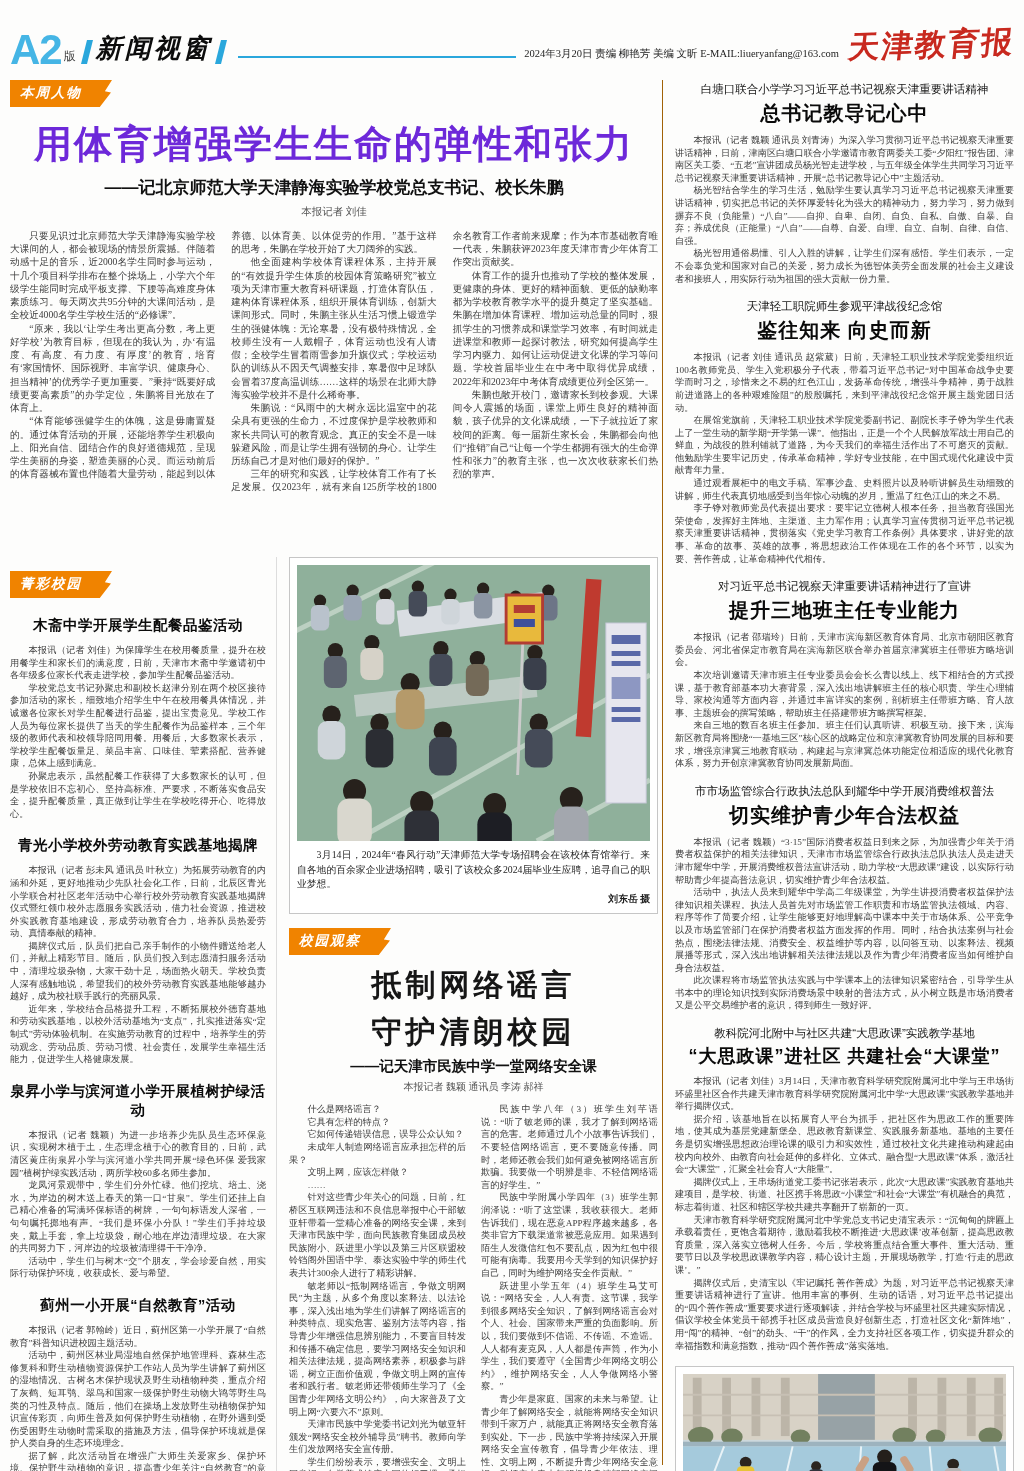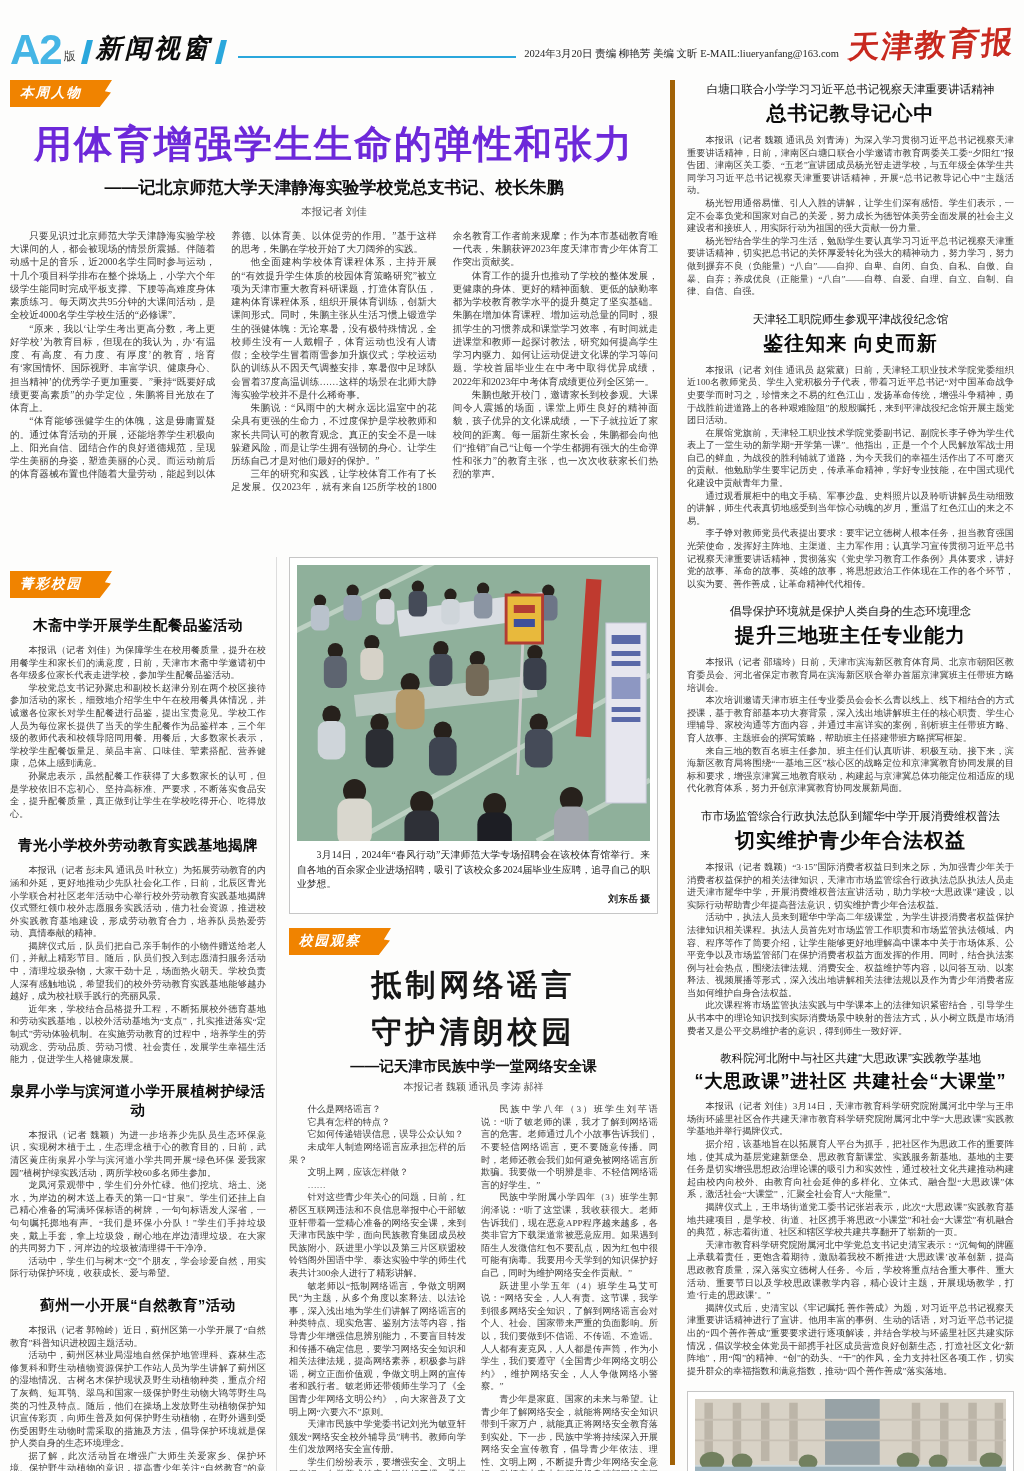--- a/index.html
+++ b/index.html
@@ -16,21 +16,21 @@
   .section-name{font-family:"Liberation Sans",sans-serif;font-size:26px;font-weight:bold;
           font-style:italic;color:#0c0c0c;letter-spacing:3px;margin-bottom:2px;}
   .hrule{flex:1;height:2px;background:#2aa7dc;margin:0 8px 10px 8px;}
   .dateline{font-size:10.5px;color:#1d1d1d;white-space:nowrap;margin:0 10px 7px 0;}
   .brand{font-family:"Liberation Serif",serif;font-size:31px;font-weight:bold;color:#c8291f;
          transform:skewX(-8deg) rotate(-2deg);letter-spacing:2px;margin-bottom:2px;}
 
   
   .content{display:flex;margin-top:12px;height:1385px;justify-content:space-between;}
   .left-zone{width:648px;flex:none;}
-  .right-col{flex:1;border-left:5px solid #a16207;margin-left:12px;padding-left:12px;min-width:0;}
+  .right-col{flex:1;border-left:1px solid #a16207;margin-left:4px;padding-left:12px;min-width:0;}
   .bottom-row{display:flex;margin-top:10px;}
   .campus-col{width:256px;flex:none;padding-right:10px;border-right:1px solid #ddd;}
   .center-col{flex:1;padding-left:12px;min-width:0;}
 
   
   .badge{display:inline-block;font-family:"Liberation Sans",sans-serif;font-style:italic;
          font-weight:bold;font-size:13.5px;letter-spacing:2px;color:#fff;background:#f08300;
          padding:4px 30px 5px 10px;
          clip-path:polygon(0 0,100% 0,93% 42%,99% 46%,88% 100%,0 100%);}
 
@@ -237,38 +237,38 @@
       </div>
     </div>
 
     <aside class="right-col">
 
       <article class="r-article">
         <div class="kicker">白塘口联合小学学习习近平总书记视察天津重要讲话精神</div>
         <h3>总书记教导记心中</h3>
         <div class="body">
             <p class="para">本报讯（记者 魏颖 通讯员 刘青涛）为深入学习贯彻习近平总书记视察天津重要讲话精神，日前，津南区白塘口联合小学邀请市教育两委关工委“夕阳红”报告团、津南区关工委、“五老”宣讲团成员杨光智走进学校，与五年级全体学生共同学习习近平总书记视察天津重要讲话精神，开展“总书记教导记心中”主题活动。</p>
+            <p class="para">杨光智结合学生的学习生活，勉励学生要认真学习习近平总书记视察天津重要讲话精神，切实把总书记的关怀厚爱转化为强大的精神动力，努力学习，努力做到摒弃不良（负能量）“八自”——自抑、自卑、自闭、自负、自私、自傲、自暴、自弃；养成优良（正能量）“八自”——自尊、自爱、自理、自立、自制、自律、自信、自强。</p>
             <p class="para">杨光智用通俗易懂、引人入胜的讲解，让学生们深有感悟。学生们表示，一定不会辜负党和国家对自己的关爱，努力成长为德智体美劳全面发展的社会主义建设者和接班人，用实际行动为祖国的强大贡献一份力量。</p>
-            <p class="para">杨光智结合学生的学习生活，勉励学生要认真学习习近平总书记视察天津重要讲话精神，切实把总书记的关怀厚爱转化为强大的精神动力，努力学习，努力做到摒弃不良（负能量）“八自”——自抑、自卑、自闭、自负、自私、自傲、自暴、自弃；养成优良（正能量）“八自”——自尊、自爱、自理、自立、自制、自律、自信、自强。</p>
           </div>
       </article>
 
       <article class="r-article">
         <div class="kicker">天津轻工职院师生参观平津战役纪念馆</div>
         <h3>鉴往知来  向史而新</h3>
         <div class="body">
             <p class="para">本报讯（记者 刘佳 通讯员 赵紫葳）日前，天津轻工职业技术学院党委组织近100名教师党员、学生入党积极分子代表，带着习近平总书记“对中国革命战争史要学而时习之，珍惜来之不易的红色江山，发扬革命传统，增强斗争精神，勇于战胜前进道路上的各种艰难险阻”的殷殷嘱托，来到平津战役纪念馆开展主题党团日活动。</p>
             <p class="para">在展馆党旗前，天津轻工职业技术学院党委副书记、副院长李子铮为学生代表上了一堂生动的新学期“开学第一课”。他指出，正是一个个人民解放军战士用自己的鲜血，为战役的胜利铺就了道路，为今天我们的幸福生活作出了不可磨灭的贡献。他勉励学生要牢记历史，传承革命精神，学好专业技能，在中国式现代化建设中贡献青年力量。</p>
             <p class="para">通过观看展柜中的电文手稿、军事沙盘、史料照片以及聆听讲解员生动细致的讲解，师生代表真切地感受到当年惊心动魄的岁月，重温了红色江山的来之不易。</p>
             <p class="para">李子铮对教师党员代表提出要求：要牢记立德树人根本任务，担当教育强国光荣使命，发挥好主阵地、主渠道、主力军作用；认真学习宣传贯彻习近平总书记视察天津重要讲话精神，贯彻落实《党史学习教育工作条例》具体要求，讲好党的故事、革命的故事、英雄的故事，将思想政治工作体现在工作的各个环节，以实为要、善作善成，让革命精神代代相传。</p>
           </div>
       </article>
 
       <article class="r-article">
-        <div class="kicker">倡导保护环境就是保护人类自身的生态环境理念</div>
+        <div class="kicker">对习近平总书记视察天津重要讲话精神进行了宣讲</div>
         <h3>提升三地班主任专业能力</h3>
         <div class="body">
             <p class="para">本报讯（记者 邵瑞玲）日前，天津市滨海新区教育体育局、北京市朝阳区教育委员会、河北省保定市教育局在滨海新区联合举办首届京津冀班主任带班方略培训会。</p>
             <p class="para">本次培训邀请天津市班主任专业委员会会长么青以线上、线下相结合的方式授课，基于教育部基本功大赛背景，深入浅出地讲解班主任的核心职责、学生心理辅导、家校沟通等方面内容，并通过丰富详实的案例，剖析班主任带班方略、育人故事、主题班会的撰写策略，帮助班主任搭建带班方略撰写框架。</p>
             <p class="para">来自三地的数百名班主任参加。班主任们认真听讲、积极互动。接下来，滨海新区教育局将围绕“一基地三区”核心区的战略定位和京津冀教育协同发展的目标和要求，增强京津冀三地教育联动，构建起与京津冀总体功能定位相适应的现代化教育体系，努力开创京津冀教育协同发展新局面。</p>
           </div>
       </article>
 
       <article class="r-article">
         <div class="kicker">市市场监管综合行政执法总队到耀华中学开展消费维权普法</div>

